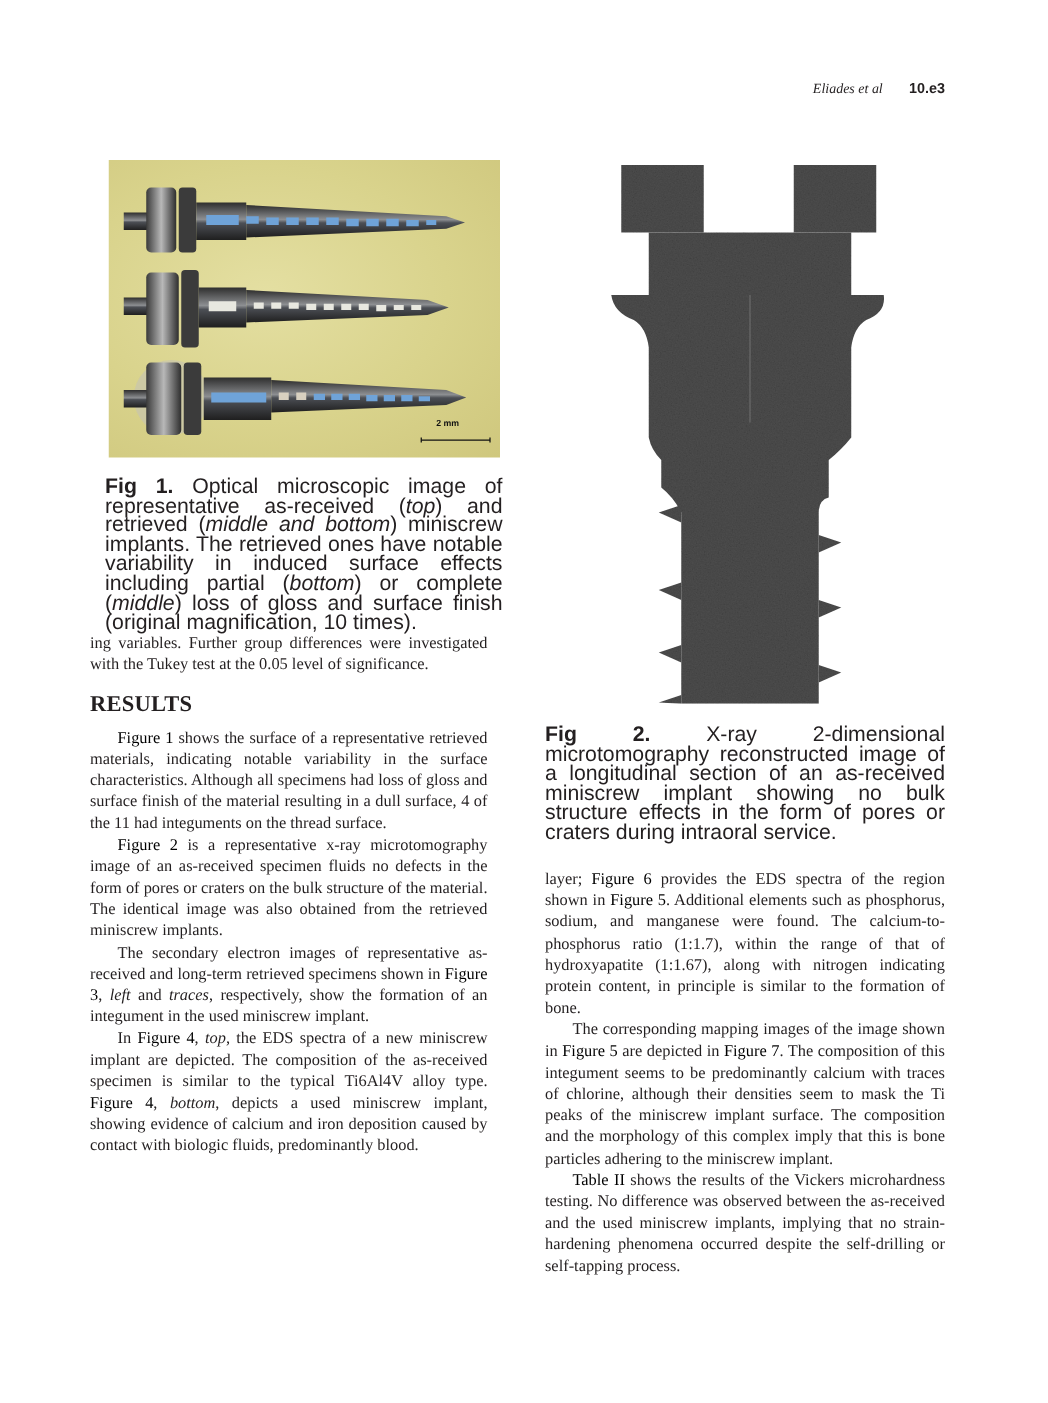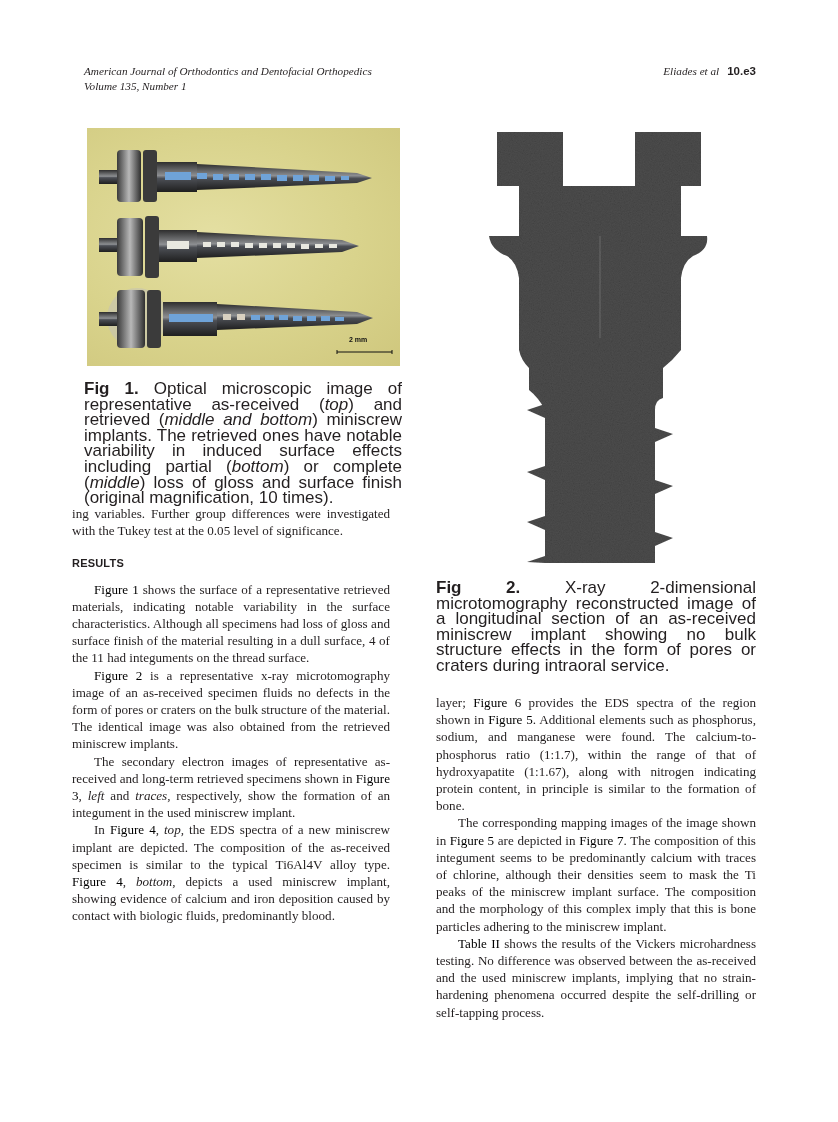--- a/index.html
+++ b/index.html
@@ -3,44 +3,40 @@
 <meta charset="utf-8">
 <style>
   html, body { margin: 0; padding: 0; background: #ffffff; }
   body { width: 838px; height: 1122px; position: relative; overflow: hidden; color: #231f20; }
   .serif { font-family: "Liberation Serif", "DejaVu Serif", serif; }
 
   .running-head { position: absolute; top: 64px; left: 84px; width: 672px; height: 32px; }
   .rh-left { position: absolute; left: 0; top: 0; font-size: 11.2px; line-height: 15px; font-style: italic; }
   .rh-right { position: absolute; right: 0; top: 0; font-size: 11.2px; line-height: 15px; }
   .rh-right .authors { font-style: italic; margin-right: 8px; }
-  .rh-right .page-no { font-family: "Liberation Sans", "DejaVu Sans", sans-serif; font-weight: bold; font-size: 11.5px; }
+  .rh-right .page-no { font-family: "Liberation Sans", "DejaVu Sans", sans-serif; font-weight: bold; font-size: 11.5px; margin-left: 13px; }
 
   .fig1-img { position: absolute; left: 87px; top: 128px; width: 313px; height: 238px;
     background: radial-gradient(ellipse at 40% 45%, #e4dfa2 0%, #d9d38c 55%, #cfc77d 100%); overflow: hidden; }
   .fig2-img { position: absolute; left: 487px; top: 128px; width: 222px; height: 435px; }
 
   .caption { position: absolute; font-family: "Liberation Sans", "DejaVu Sans", sans-serif; font-size: 17px; line-height: 15.6px; text-align: justify; }
   .caption .label { font-weight: bold; }
   .caption i { font-style: italic; }
 
   .col { position: absolute; font-family: "Liberation Serif", "DejaVu Serif", serif; font-size: 13.1px; line-height: 17.2px; text-align: justify; }
   .col p { margin: 0; }
   .col p.indent { text-indent: 22px; }
   .link { color: #000000; }
-  .heading { font-family: Liberation Sans, sans-serif; font-weight: bold; font-size: 11px; letter-spacing: 0.2px; margin: 16px 0 8px 0 !important; }
+  .heading { font-family: Liberation Serif, serif; font-weight: bold; font-size: 18px; letter-spacing: 0.2px; margin: 16px 0 8px 0 !important; }
 </style>
 </head>
 <body>
 
 <div class="running-head serif">
-  <div class="rh-left">
-    <div>American Journal of Orthodontics and Dentofacial Orthopedics</div>
-    <div>Volume 135, Number 1</div>
-  </div>
   <div class="rh-right">
     <span class="authors">Eliades et al</span><span class="page-no">10.e3</span>
   </div>
 </div>
 
 <div class="fig1-img">
   <svg width="313" height="238" viewBox="0 0 313 238">
     <defs>
       <linearGradient id="metal" x1="0" y1="0" x2="0" y2="1">
         <stop offset="0" stop-color="#2e2e2e"></stop>

